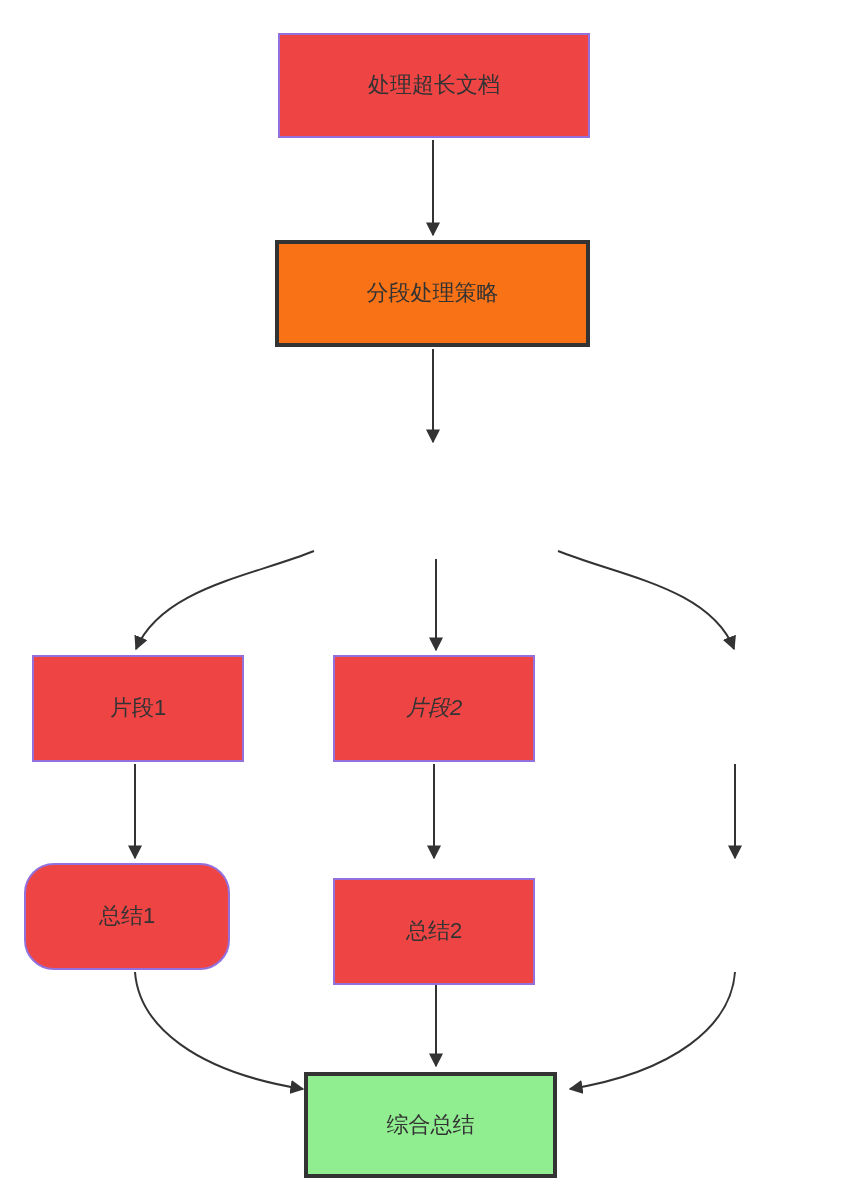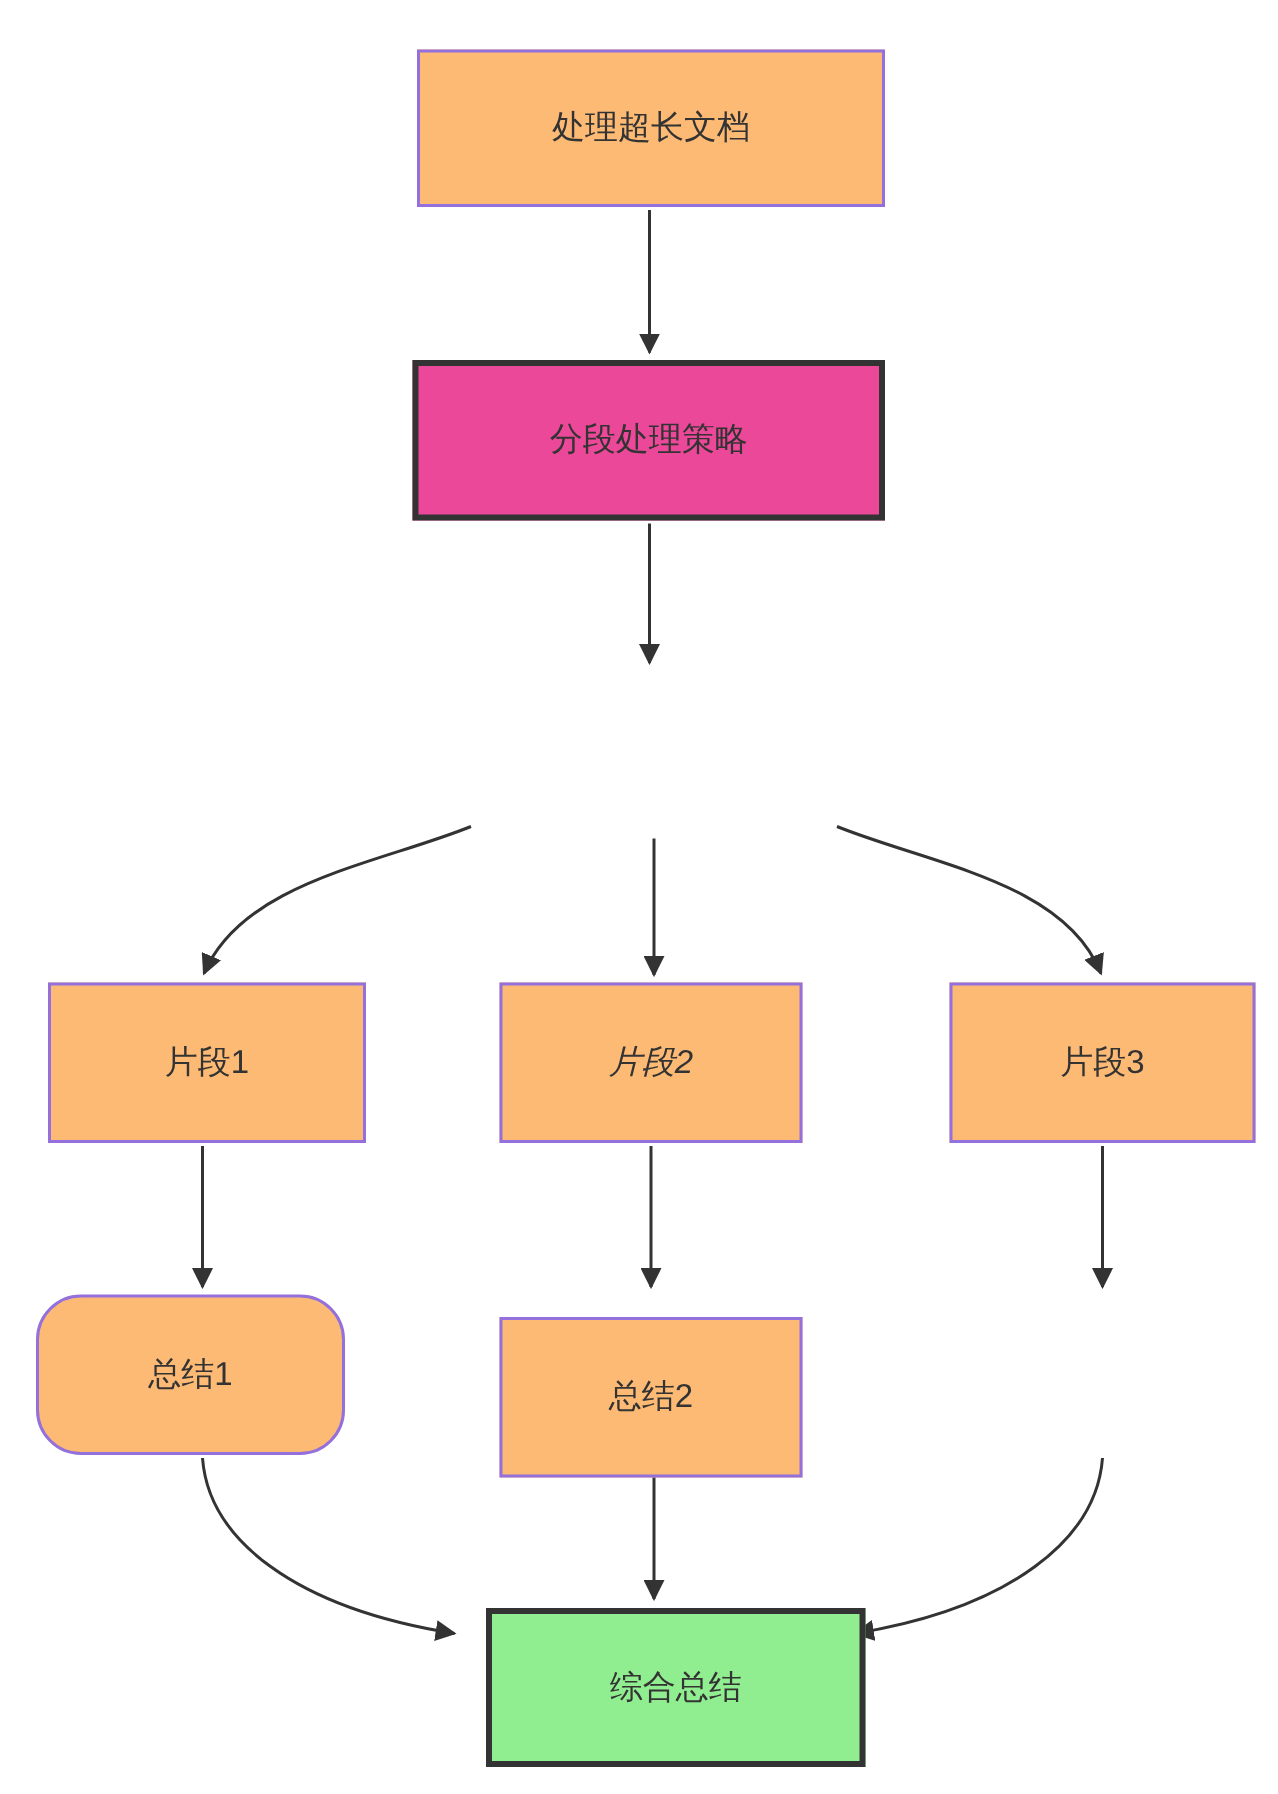--- a/index.html
+++ b/index.html
@@ -21,29 +21,29 @@
     top: 0;
     width: 852px;
     height: 1196px;
   }
   .node {
     position: absolute;
     box-sizing: border-box;
     display: flex;
     align-items: center;
     justify-content: center;
-    background: #fdba74;
+    background: #ef4444;
     border: 2px solid #9370DB;
     color: #333333;
     font-size: 22px;
     line-height: 1.2;
     text-align: center;
   }
   .node.highlight {
-    background: #ec4899;
+    background: #f97316;
     border: 4px solid #333333;
   }
   .node.success {
     background: #90EE90;
     border: 4px solid #333333;
   }
   .node .label {
     pointer-events: none;
   }
 </style>
@@ -83,30 +83,27 @@
 
 
   <div class="node" style="left:32px; top:655px; width:212px; height:107px;">
     <span class="label">片段1</span>
   </div>
 
   <div class="node" style="left:333px; top:655px; width:202px; height:107px;font-style:italic;">
     <span class="label">片段2</span>
   </div>
 
-  <div class="node" style="left:633px; top:655px; width:204px; height:107px;">
-    <span class="label">片段3</span>
-  </div>
 
   <div class="node" style="left:24px; top:863px; width:206px; height:107px;border-radius:30px;">
     <span class="label">总结1</span>
   </div>
 
   <div class="node" style="left:333px; top:863px; width:202px; height:107px;margin-top:15px;">
     <span class="label">总结2</span>
   </div>
 
 
-  <div class="node success" style="left:324px; top:1072px; width:253px; height:106px;">
+  <div class="node success" style="left:304px; top:1072px; width:253px; height:106px;">
     <span class="label">综合总结</span>
   </div>
 
 </div>
 
 </body></html>

